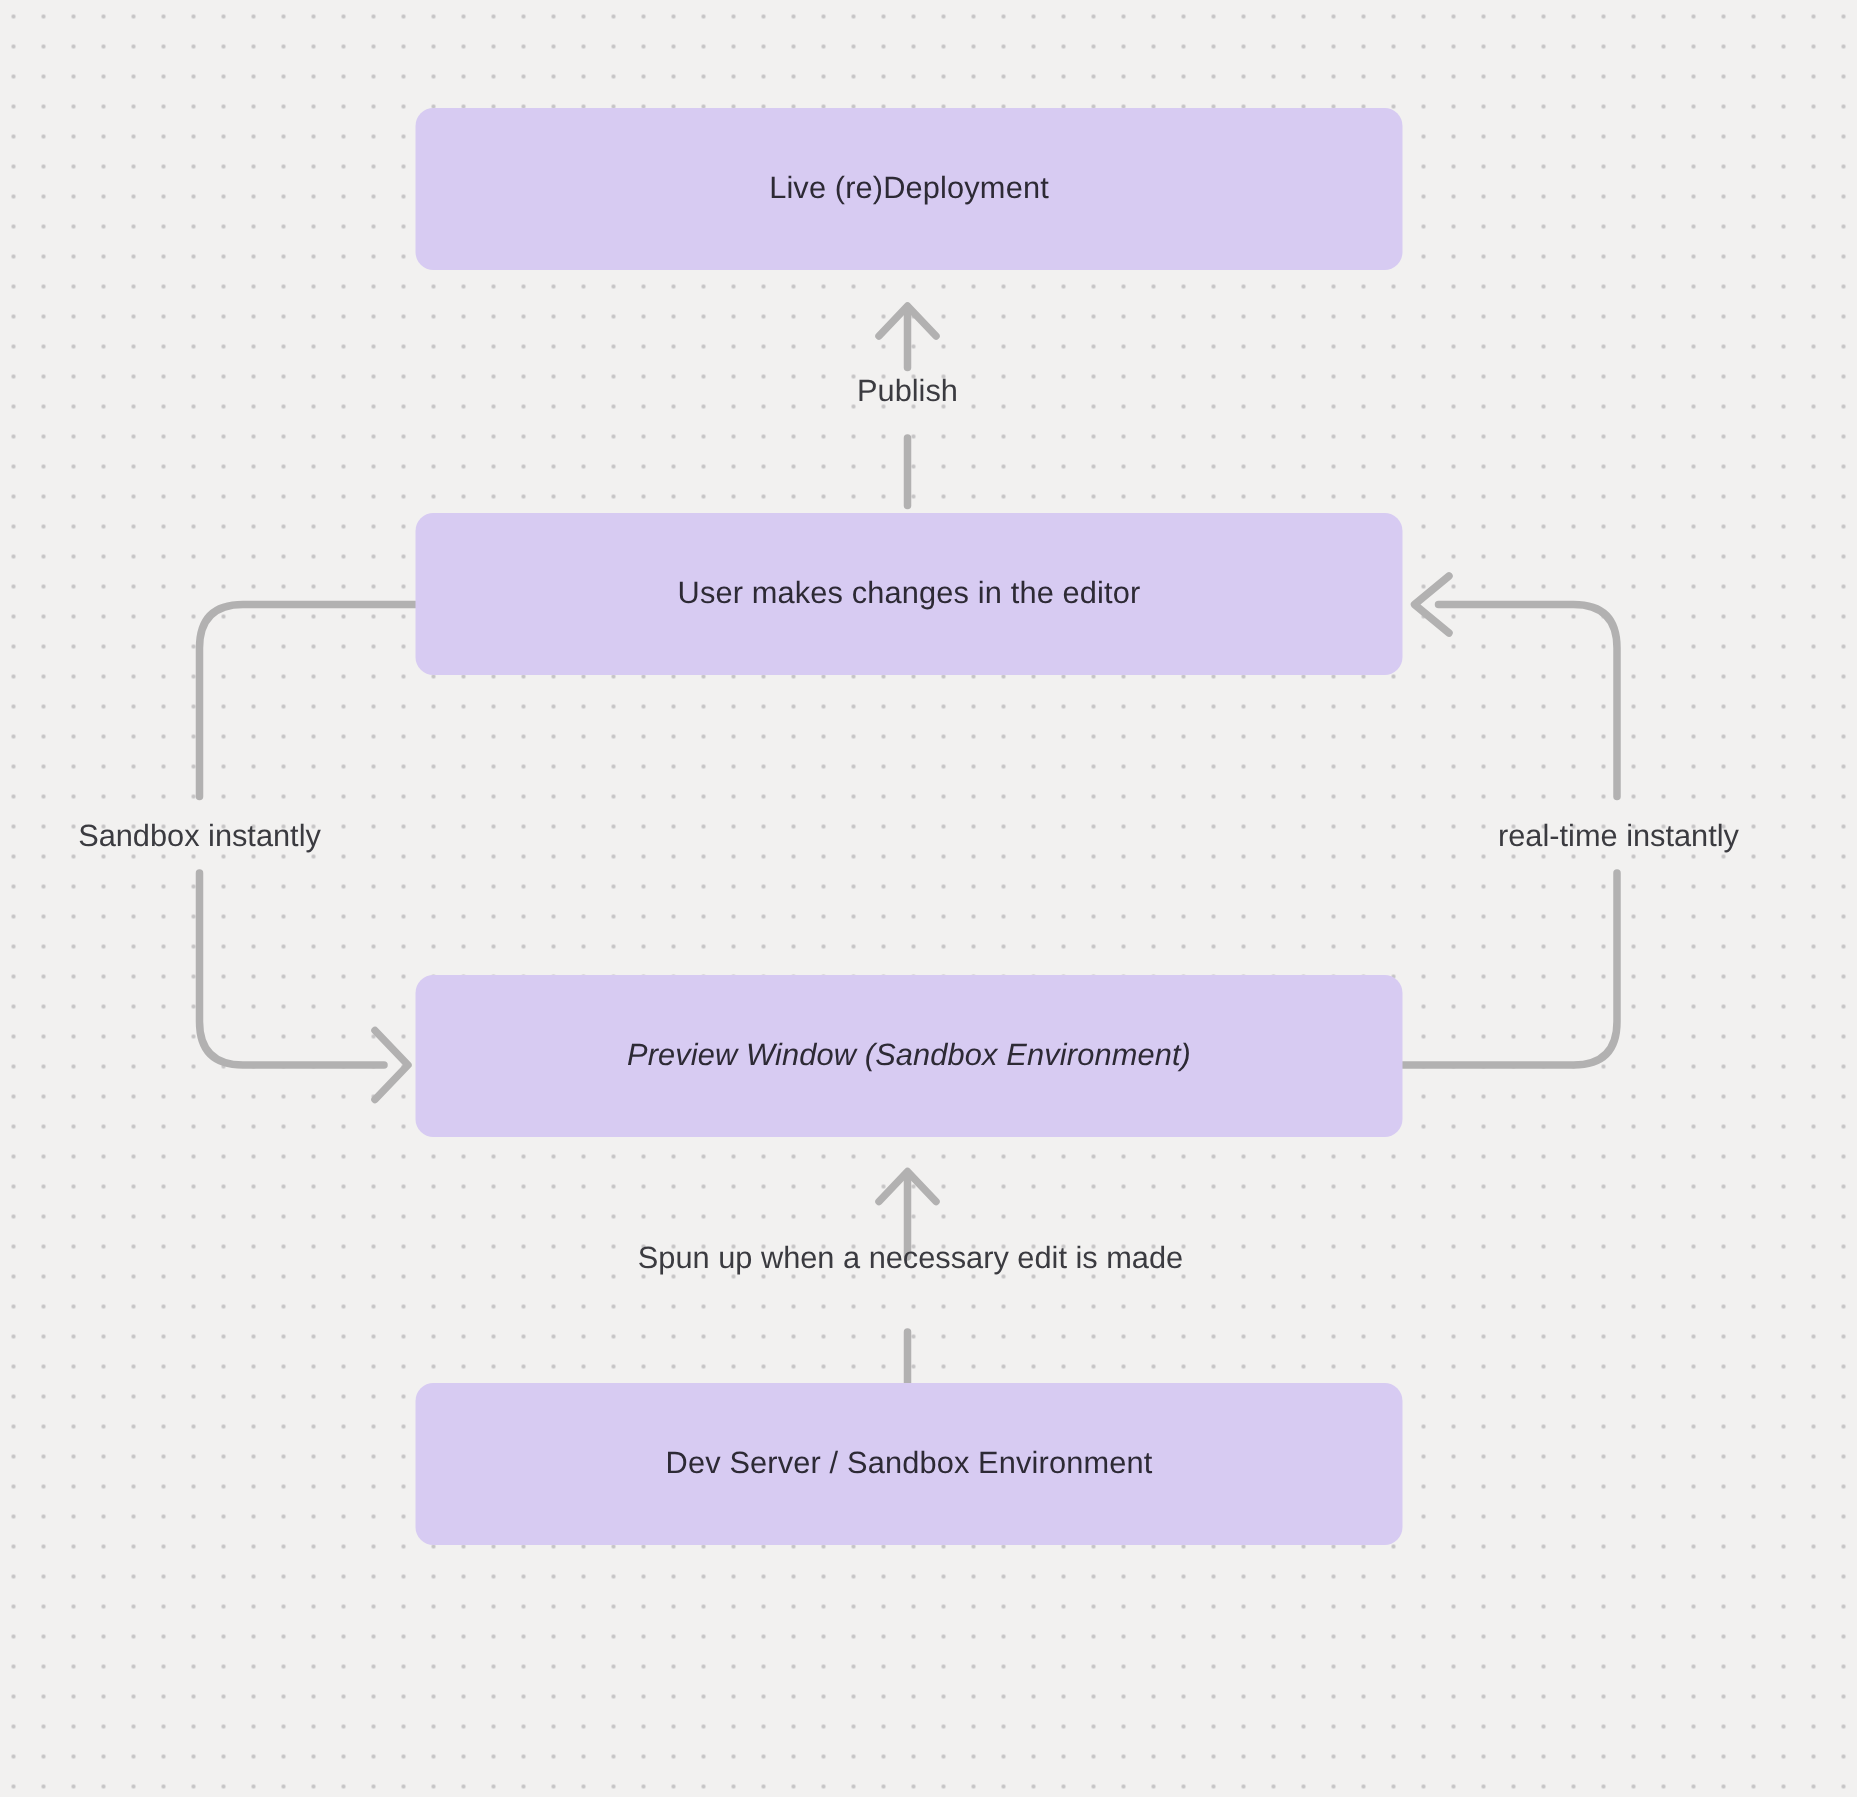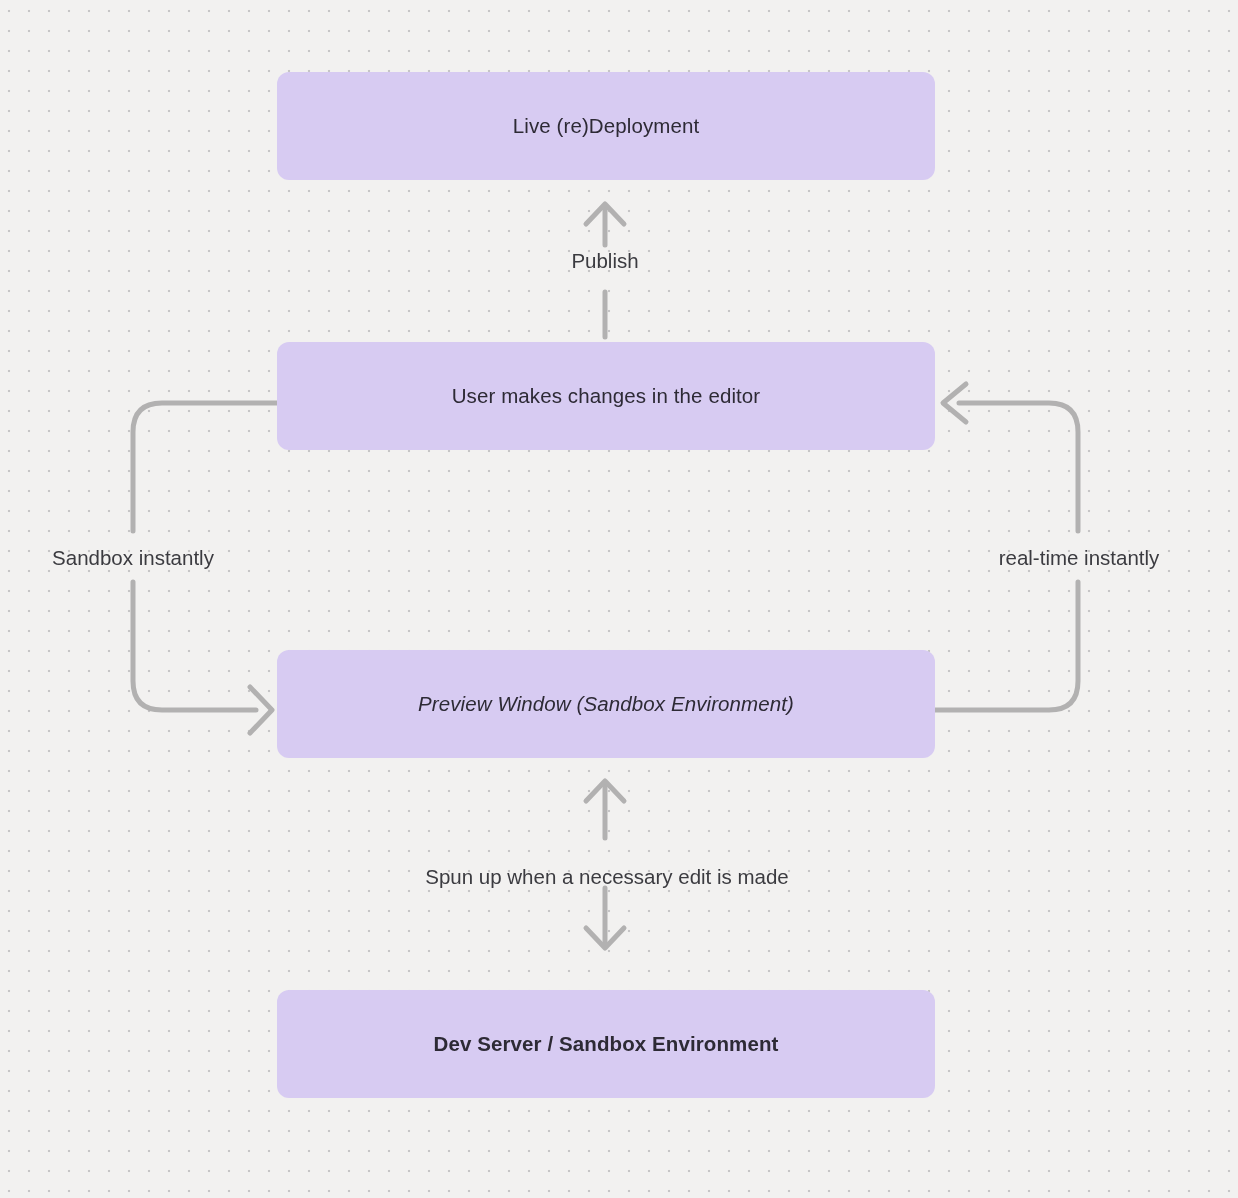--- a/index.html
+++ b/index.html
@@ -32,21 +32,21 @@
     align-items: center;
     justify-content: center;
     font-size: 20.5px;
     letter-spacing: 0.1px;
     color: var(--node-text);
     text-align: center;
   }
   #node-live        { top: 72px;  }
   #node-user-editor { top: 342px; justify-content: center; }
   #node-preview     { top: 650px; font-style: italic; }
-  #node-dev-server  { top: 990px; font-weight: bold; }
+  #node-dev-server  { top: 922px; }
 
   .connector-layer {
     position: absolute;
     top: 0; left: 0;
     width: 1238px;
     height: 1198px;
     pointer-events: none;
   }
   .connector-layer path {
     fill: none;
@@ -58,21 +58,21 @@
   .edge-label {
     position: absolute;
     transform: translate(-50%, -50%);
     font-size: 20.5px;
     color: var(--label-text);
     white-space: nowrap;
   }
   #label-publish            { left: 605px;  top: 261px; text-align: right; }
   #label-updates-instantly  { left: 133px;  top: 558px; }
   #label-realtime-feedback  { left: 1079px; top: 558px; }
-  #label-spun-up            { left: 607px;  top: 877px; }
+  #label-spun-up            { left: 607px;  top: 839px; }
 </style>
 </head>
 <body>
 
 <div>
 
   <svg class="connector-layer" viewBox="0 0 1238 1198" aria-hidden="true">
 
     <g>
       <path d="M605 245 V209"></path>

